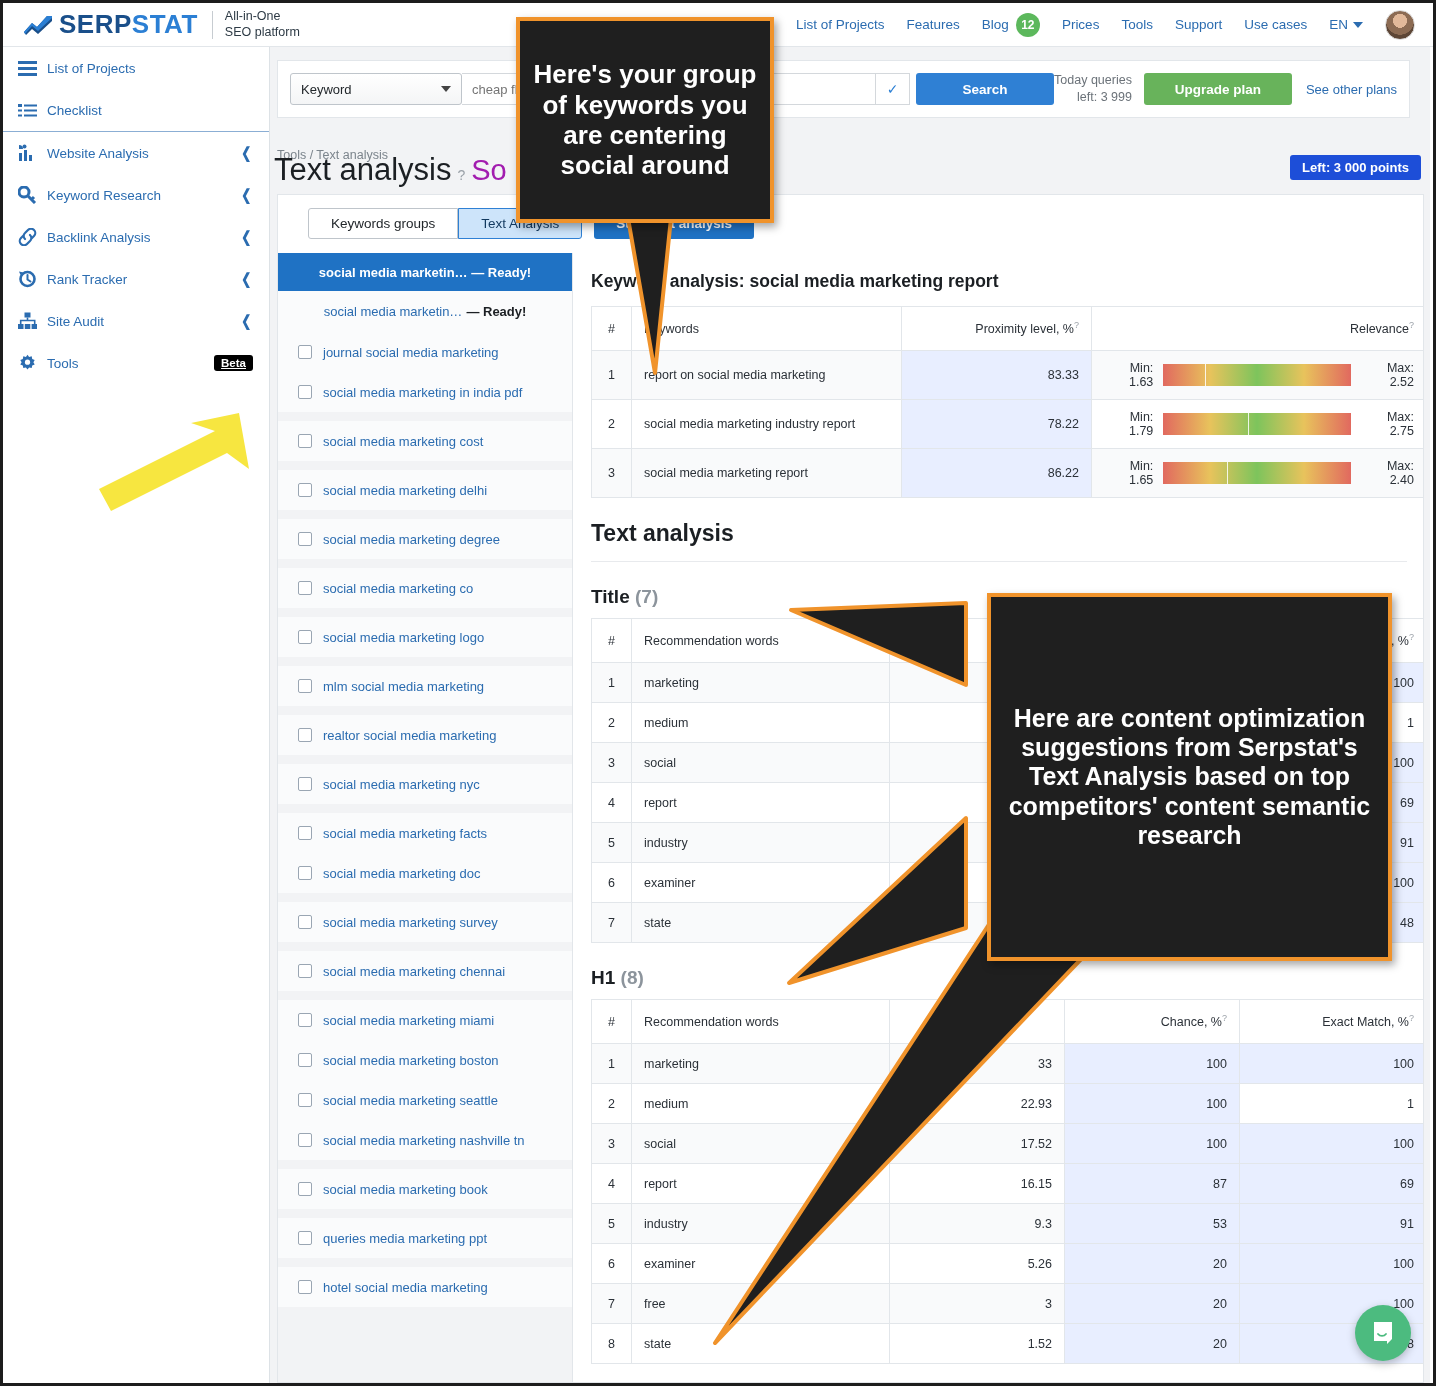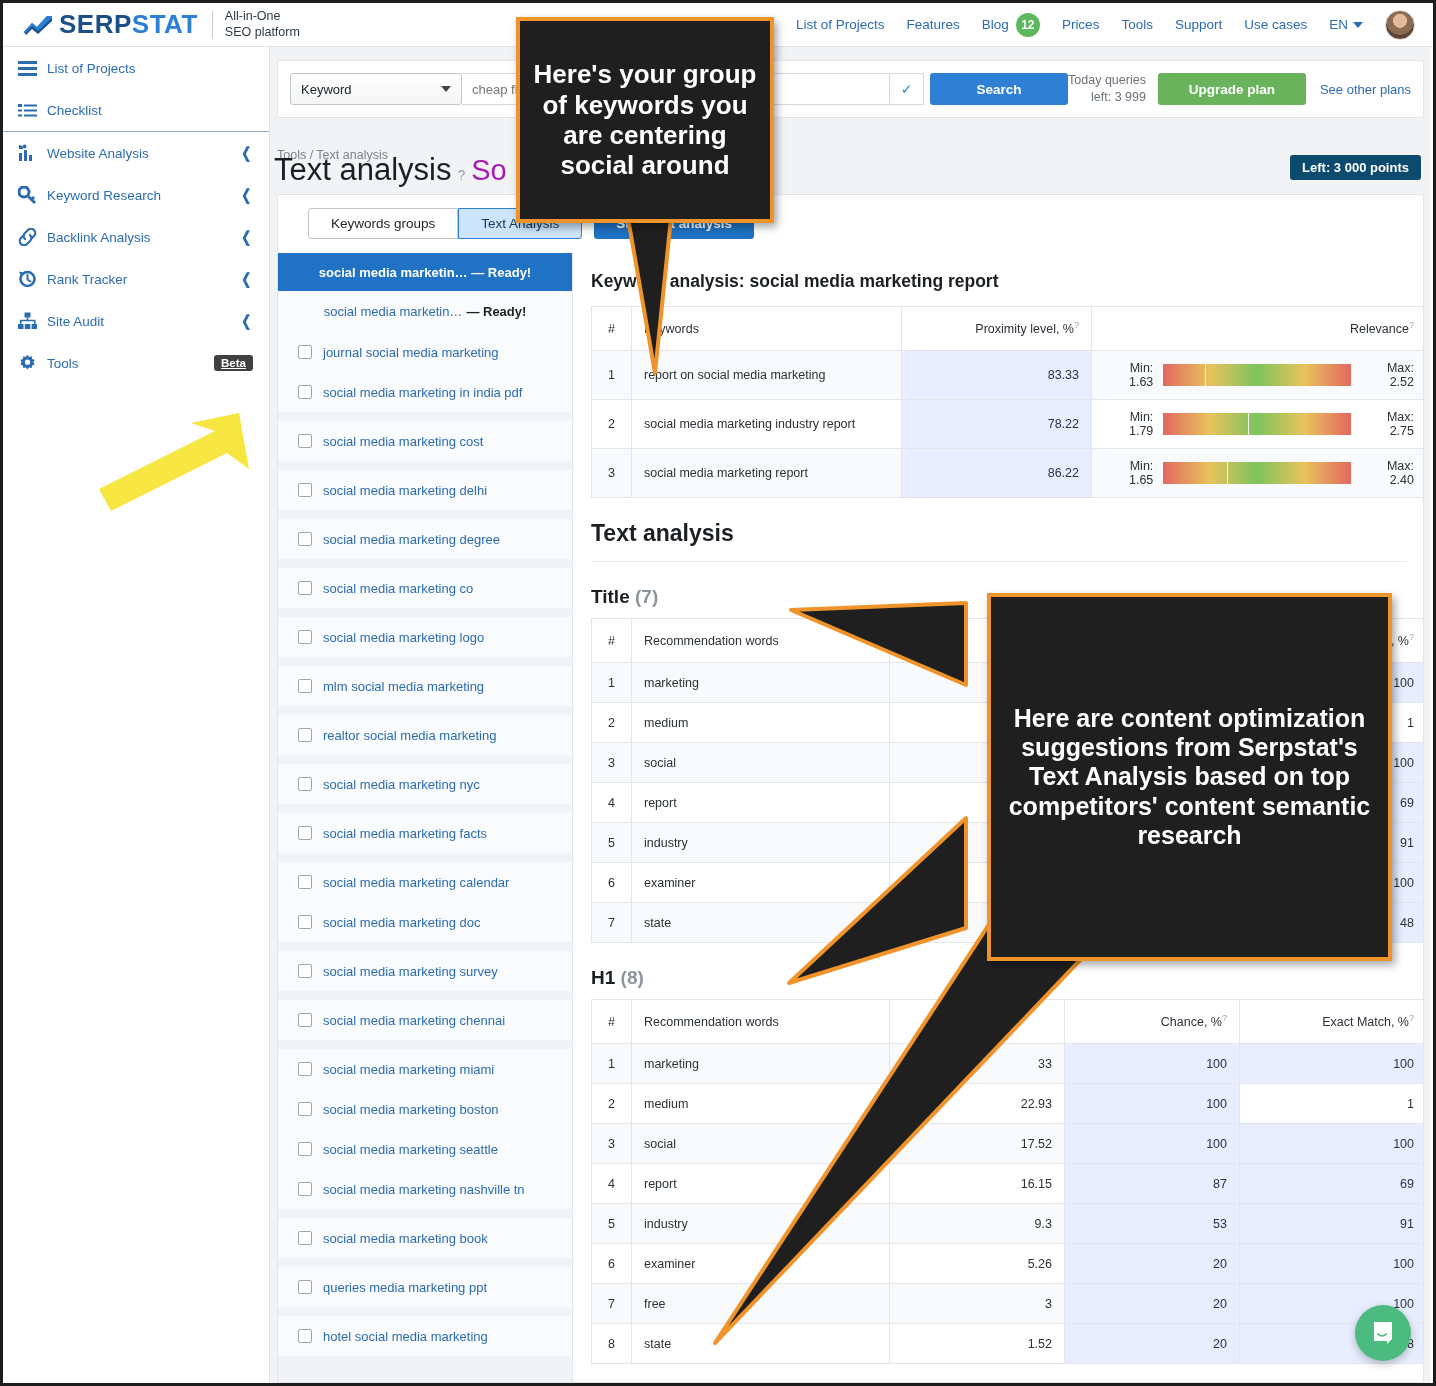--- a/index.html
+++ b/index.html
@@ -65,34 +65,34 @@
     width: 32px; height: 22px; display: flex; align-items: center;
     justify-content: center; flex: 0 0 32px; color: #2b6cb0;
   }
   .side-item .slabel { margin-left: 4px; }
   .side-sep { height: 1px; background: #2b6cb0; margin: 0; opacity: .55; }
   .chev {
     margin-left: auto; font-size: 15px; color: #2b6cb0;
     transform: scaleX(0.8); font-weight: bold;
   }
   .beta {
-    margin-left: auto; background: #404040; color: #fff;
+    margin-left: auto; background: #000000; color: #fff;
     font-size: 11.5px; padding: 2px 7px; border-radius: 3px; font-weight: bold; text-decoration: underline;
   }
 
   
   .yellow-arrow { position: absolute; left: 60px; top: 360px; width: 220px; height: 110px; }
 
   
   .main {
     position: absolute; left: 267px; top: 44px; right: 3px; bottom: 0;
     background: #f2f3f5; overflow: hidden;
   }
   .searchpanel {
-    position: absolute; left: 7px; top: 13px; right: 6px; height: 58px;
+    position: absolute; left: 7px; top: 13px; right: 20px; height: 58px;
     background: #fff; border: 1px solid #e2e6ea; display: flex;
     align-items: center; padding: 0 12px;
   }
   .kw-select {
     width: 172px; height: 32px; border: 1px solid #bfc5cb; border-radius: 3px;
     background: linear-gradient(#fff,#f4f5f6); display: flex; align-items: center;
     padding: 0 10px; font-size: 13px; color: #22272b; font-weight: 500;
   }
   .kw-select .caret {
     margin-left: auto; width: 0; height: 0;
@@ -129,21 +129,21 @@
   }
   .pagetitle {
     position: absolute; left: 4px; top: 105px; display: flex; align-items: baseline;
   }
   .pagetitle h1 { font-size: 31px; font-weight: normal; color: #1b1f23; }
   .qmark { font-size: 14px; color: #9aa1a8; margin: 0 6px; }
   .proj { font-size: 29px; color: #a21caf; }
 
   .points-badge {
     position: absolute; right: 9px; top: 108px; height: 25px;
-    background: #0c4a6e; color: #fff; font-size: 13px; font-weight: bold;
+    background: #1d4ed8; color: #fff; font-size: 13px; font-weight: bold;
     display: flex; align-items: center; padding: 0 12px; border-radius: 3px;
   }
 
   
   .tabpanel {
     position: absolute; left: 7px; top: 147px; right: 6px; bottom: 0;
     background: #fff; border: 1px solid #e2e6ea;
   }
   .tabrow { display: flex; align-items: center; padding: 13px 0 0 30px; gap: 0; }
   .tab {
@@ -473,24 +473,20 @@
                 <span class="kw-cb"></span>
                 <span>realtor social media marketing</span>
               </div>
               <div class="kw-row gap">
                 <span class="kw-cb"></span>
                 <span>social media marketing nyc</span>
               </div>
               <div class="kw-row gap">
                 <span class="kw-cb"></span>
                 <span>social media marketing facts</span>
-              </div>
-              <div class="kw-row gap">
-                <span class="kw-cb"></span>
-                <span>social media marketing calendar</span>
               </div>
               <div class="kw-row">
                 <span class="kw-cb"></span>
                 <span>social media marketing doc</span>
               </div>
               <div class="kw-row gap">
                 <span class="kw-cb"></span>
                 <span>social media marketing survey</span>
               </div>
               <div class="kw-row gap">

